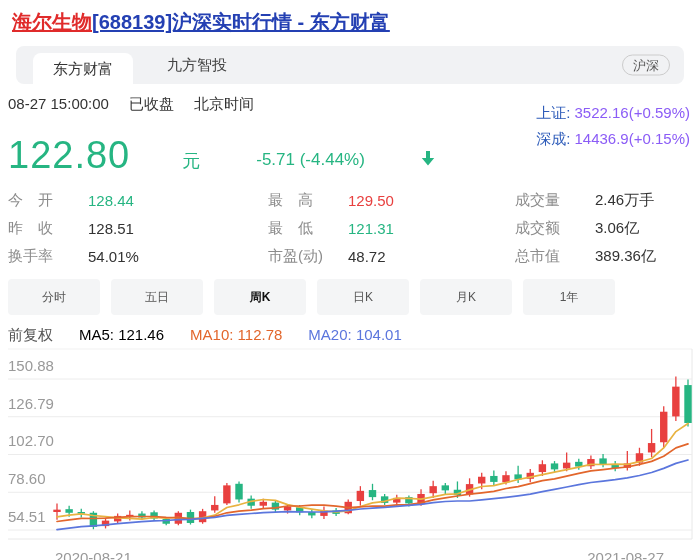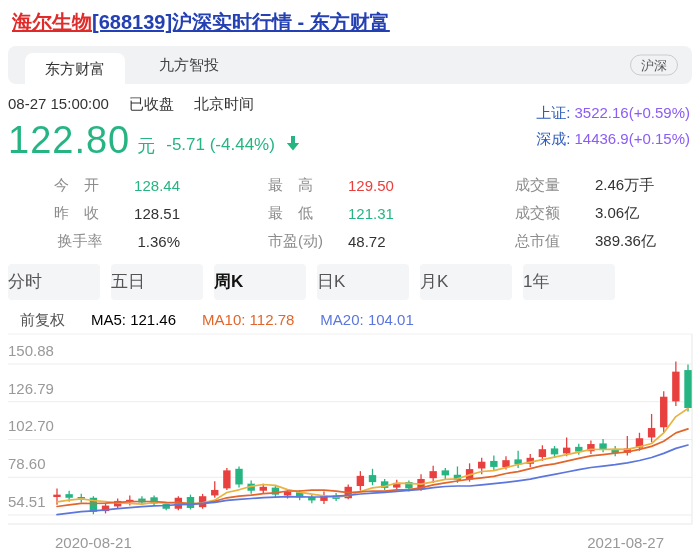--- a/index.html
+++ b/index.html
@@ -5,54 +5,54 @@
   html,body{margin:0;padding:0;}
   body{
     width:700px;height:560px;overflow:hidden;background:#fff;
     font-family:"Liberation Sans","DejaVu Sans",sans-serif;color:#333;
   }
   
   .title{display:block;padding:9px 12px 4px;font-size:20px;font-weight:600;line-height:26px;cursor:pointer;text-decoration:none;}
   .title .hl{color:#e02b2b;text-decoration:underline;}
   .title .rest{color:#2440b3;text-decoration:underline;}
   
-  .tabbar{margin:7px 8px 0;background:#f1f2f4;border-radius:8px;height:38px;display:flex;align-items:flex-end;position:relative;}
+  .tabbar{margin:7px 16px 0;background:#f1f2f4;border-radius:8px;height:38px;display:flex;align-items:flex-end;position:relative;}
   .tab{font-size:15px;color:#333;cursor:pointer;}
   .tab.active{background:#fff;height:31px;line-height:31px;padding:0 20px;border-radius:8px 8px 0 0;margin-left:17px;}
   .tab.plain{height:38px;line-height:38px;padding:0 20px;margin-left:14px;color:#444;}
   .badge{position:absolute;right:14px;top:50%;transform:translateY(-50%);border:1px solid #ccc;border-radius:12px;padding:2px 10px;font-size:13px;color:#555;line-height:15px;}
   
   .quote-top{display:flex;justify-content:space-between;padding:10px 8px 0;}
   .time-row{font-size:15px;color:#333;display:flex;gap:20px;line-height:20px;}
-  .price-row{display:flex;align-items:center;margin-top:3px;height:46px;}
+  .price-row{display:flex;align-items:center;margin-top:18px;height:46px;gap:45px;}
   .price{font-size:38px;color:#26b582;letter-spacing:1px;}
   .unit{font-size:18px;color:#26b582;margin-left:7px;margin-top:12px;}
   .chg{font-size:17px;color:#26b582;margin-left:11px;margin-top:10px;}
   .arrow{margin-left:9px;margin-top:10px;display:inline-block;}
   .indices{text-align:right;font-size:15px;line-height:26px;padding-top:6px;padding-right:2px;}
   .idx{cursor:pointer;}
   .idx-label{color:#2d5bb9;}
   .idx-val{color:#8b5cf6;}
   
   .stats{display:flex;padding:8px 8px 0;}
   .scol{display:flex;flex-direction:column;}
-  .scol1{width:172px;align-items:flex-end;}
+  .scol1{width:172px;}
   .scol2{width:144px;margin-left:88px;}
   .scol3{width:175px;margin-left:103px;}
   .srow{display:flex;height:28px;align-items:center;font-size:15px;}
   .slabel{color:#8c8c8c;width:80px;white-space:nowrap;}
   .green{color:#26b582;}
   .red{color:#e8403f;}
   .dark{color:#333;}
   
   .periods{display:flex;gap:11px;padding:9px 8px 0;}
-  .ptab{width:92px;height:36px;line-height:36px;text-align:left;background:#f4f5f6;border-radius:4px;font-size:17px;color:#555;cursor:pointer;}
+  .ptab{width:92px;height:36px;line-height:36px;text-align:center;background:#f4f5f6;border-radius:4px;font-size:12px;color:#555;cursor:pointer;}
   .ptab.active{color:#111;font-weight:700;}
   
-  .ma-row{display:flex;gap:26px;padding:11px 20px 0;font-size:15px;line-height:18px;}
+  .ma-row{display:flex;gap:26px;padding:11px 8px 0;font-size:15px;line-height:18px;}
   .adjust{color:#555;cursor:pointer;}
   
   .chart{margin-top:2px;}
   .chart svg{display:block;}
   .xlabels{position:relative;height:23px;font-size:15px;color:#999;}
   .xlabels .xl{position:absolute;left:55px;top:3px;}
   .xlabels .xr{position:absolute;right:36px;top:3px;}
   .vol-row{display:flex;justify-content:space-between;padding:7px 8px 0;font-size:15px;}
 </style>
 </head>
@@ -103,21 +103,21 @@
     <div class="srow">
       <span class="slabel">今　开</span>
       <span class="green">128.44</span>
     </div>
     <div class="srow">
       <span class="slabel">昨　收</span>
       <span class="dark">128.51</span>
     </div>
     <div class="srow">
       <span class="slabel">换手率</span>
-      <span class="dark">1.36%</span>
+      <span class="dark">54.01%</span>
     </div>
   </div>
   <div class="scol scol2">
     <div class="srow">
       <span class="slabel">最　高</span>
       <span class="red">129.50</span>
     </div>
     <div class="srow">
       <span class="slabel">最　低</span>
       <span class="green">121.31</span>

